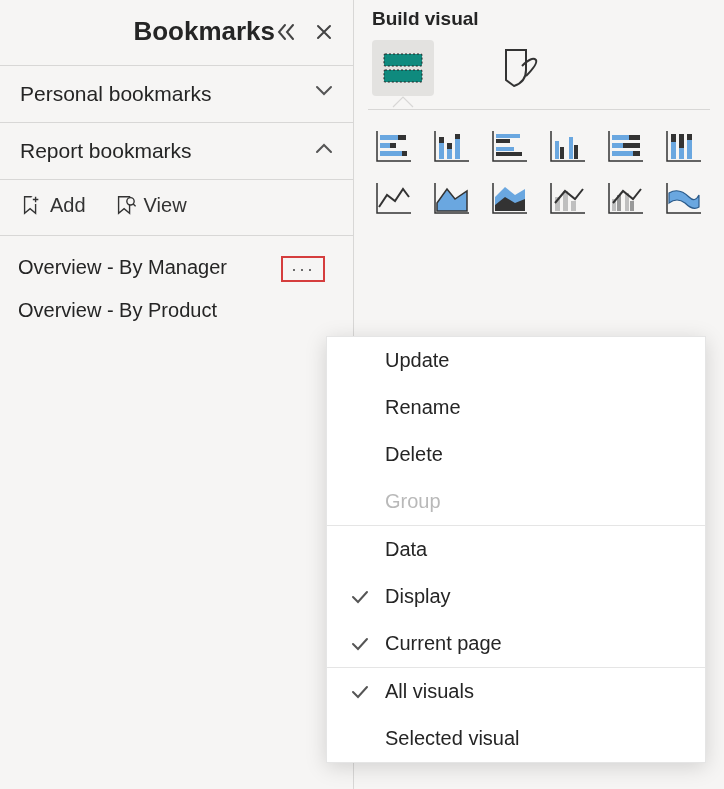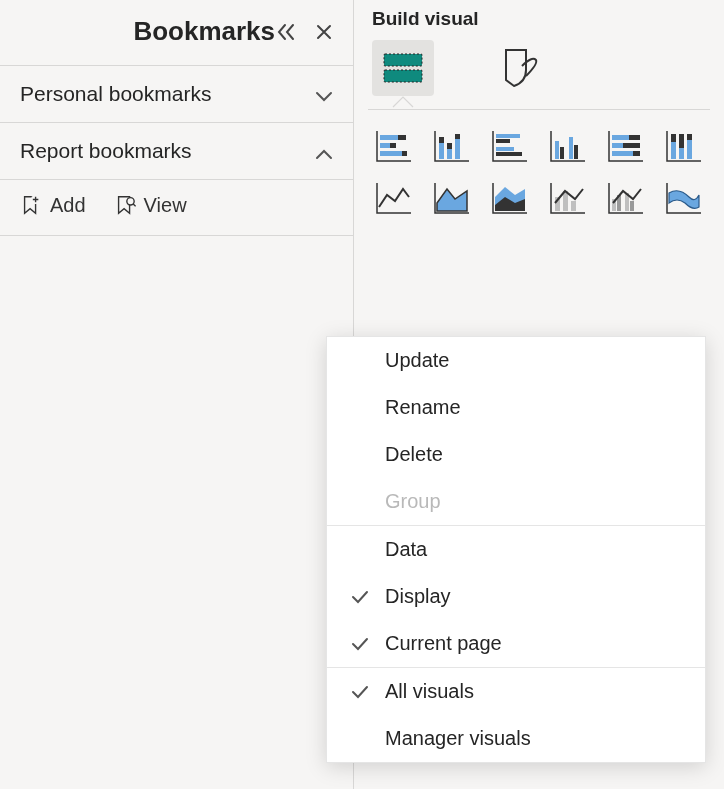--- a/index.html
+++ b/index.html
@@ -21,21 +21,21 @@
       padding: 16px 18px 18px 18px;
     }
     .pane-title { font-size: 26px; font-weight: 600; }
     .pane-header-actions { display: flex; gap: 16px; align-items: center; }
     .hdr-btn { width: 22px; height: 22px; display: flex; align-items: center; justify-content: center; cursor: pointer; color: #444; }
 
     .section {
       border-top: 1px solid #d8d7d6;
     }
     .section-header {
-      display: flex; align-items: flex-end; justify-content: space-between;
+      display: flex; align-items: flex-start; justify-content: space-between;
       padding: 16px 20px;
       font-size: 21px; font-weight: 400;
       cursor: pointer;
     }
     .chev { width: 18px; height: 18px; display: flex; align-items: center; justify-content: center; color: #555; }
 
     .section-actions {
       display: flex; gap: 28px; padding: 14px 20px 18px 20px;
       border-top: 1px solid #d8d7d6;
       border-bottom: 1px solid #d8d7d6;
@@ -152,20 +152,29 @@
         <div class="action-btn">
           <svg viewBox="0 0 24 24">
             <path d="M5 3 H17 V21 L11 16 L5 21 Z" fill="none" stroke="#333" stroke-width="1.5"></path>
             <circle cx="18" cy="8" r="4" fill="#f6f5f4" stroke="#333" stroke-width="1.5"></circle>
             <path d="M21 11 L23.5 13.5" stroke="#333" stroke-width="1.5"></path>
           </svg>
           <span>View</span>
         </div>
       </div>
 
+      <div class="bookmark-list">
+        <div class="bookmark-item">
+          <span class="bookmark-label">Overview - By Manager</span>
+          <span class="more-btn">···</span>
+        </div>
+        <div class="bookmark-item">
+          <span class="bookmark-label">Overview - By Product</span>
+        </div>
+      </div>
     </div>
   </div>
 
   <div class="viz-pane">
 
     <div class="build-label">Build visual</div>
     <div class="build-icons">
       <div class="build-active">
         <svg width="44" height="40" viewBox="0 0 44 40">
           <rect x="3" y="6" width="38" height="12" rx="1" fill="#0f8a7e" stroke="#222" stroke-width="1" stroke-dasharray="2 2"></rect>
@@ -342,15 +351,15 @@
   <div class="cm-item">
     <span class="cm-check">
       <svg width="18" height="14" viewBox="0 0 18 14">
           <path d="M2 7 L7 12 L16 2" stroke="#555" stroke-width="2" fill="none" stroke-linecap="round"></path>
         </svg>
     </span>
     <span>All visuals</span>
   </div>
   <div class="cm-item">
     <span class="cm-nocheck"></span>
-    <span>Manager visuals</span>
+    <span>Selected visual</span>
   </div>
 </div>
 
 </body></html>

